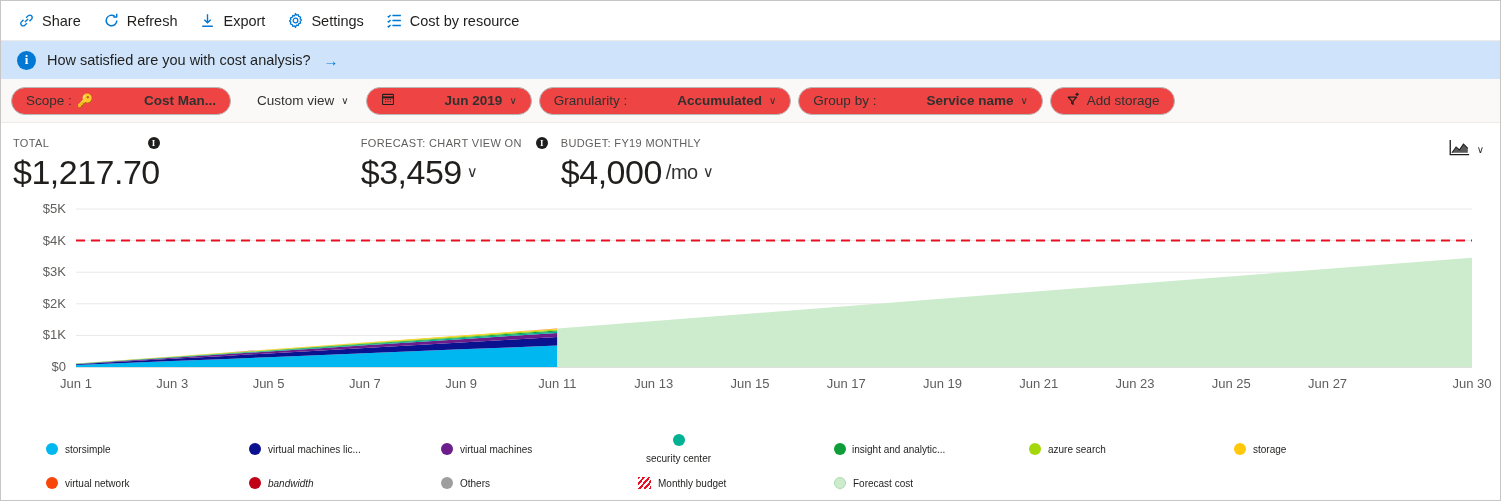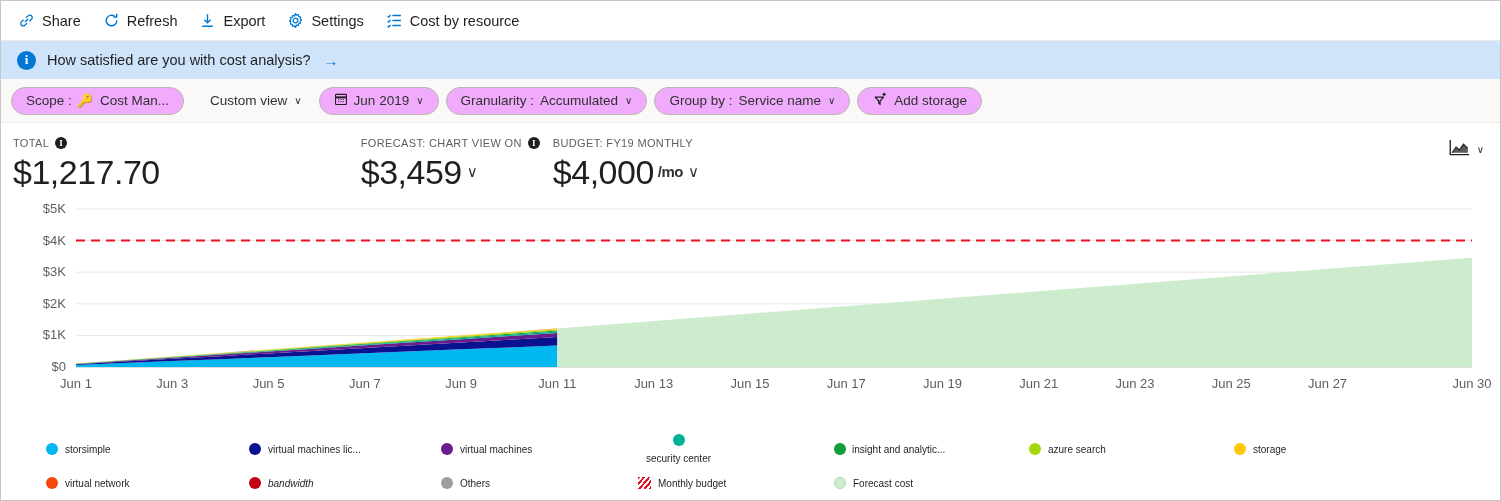--- a/index.html
+++ b/index.html
@@ -60,56 +60,57 @@
     height: 44px; flex: 0 0 44px;
     display: flex; align-items: center;
     padding: 0 10px; gap: 7px;
     background: #faf9f8;
     border-bottom: 1px solid #edebe9;
   }
   .pill {
     display: flex; align-items: center; gap: 6px;
     height: 28px; padding: 0 14px;
     border: 1px solid #b9b7b4; border-radius: 14px;
-    background: #f0abfc; font-size: 13.5px; color: #323130;
+    background: #ef4444; font-size: 13.5px; color: #323130;
     cursor: pointer; white-space: nowrap;
   }
-  .pill b { font-weight: 400; }
+  .pill b { font-weight: 700; margin-left: 44px; }
   .pill.plain { border: none; background: transparent; padding: 0 10px; justify-content: flex-end; }
   .chev { font-size: 10px; color: #323130; margin-left: 1px; }
   .sep-narrow { width: 2px; }
   .keyicon { font-size: 13px; line-height: 1; }
 
   
   .kpis {
     display: flex; align-items: flex-start;
     padding: 12px 0 0 0;
     height: 74px; flex: 0 0 74px;
   }
   .kpi { padding: 0 0 0 12px; }
   .kpi:nth-child(2) { padding-left: 201px; }
   .kpi:nth-child(3) { padding-left: 13px; }
   .kpi-label {
     font-size: 11px; letter-spacing: .35px; color: #605e5c;
-    text-transform: uppercase; display: flex; align-items: center; gap: 6px;
+    text-transform: uppercase; display: flex; align-items: center; gap: 14px;
     height: 16px;
+    justify-content: space-between;
   }
   .kpi-info {
     width: 12px; height: 12px; border-radius: 50%;
     background: #201f1e; color: #fff;
     font-size: 9px; font-weight: bold; line-height: 12px; text-align: center;
     font-family: "Liberation Serif", serif;
     display: inline-block;
   }
   .kpi-value {
     font-size: 34px; font-weight: 300; color: #201f1e;
     line-height: 42px; letter-spacing: -.5px;
     display: flex; align-items: flex-start; gap: 4px;
   }
-  .kpi-value .sub { font-size: 15px; font-weight: 700; color: #323130; }
+  .kpi-value .sub { font-size: 20px; font-weight: 400; color: #323130; }
   .kpi-value .chev { font-size: 15px; font-weight: 300; }
   .charttype {
     margin-left: auto; margin-right: 16px; margin-top: 4px;
     display: flex; align-items: center; gap: 6px; cursor: pointer;
   }
 
   
   .chartwrap { flex: 1 1 auto; position: relative; }
   .chartsvg { display: block; }
 

